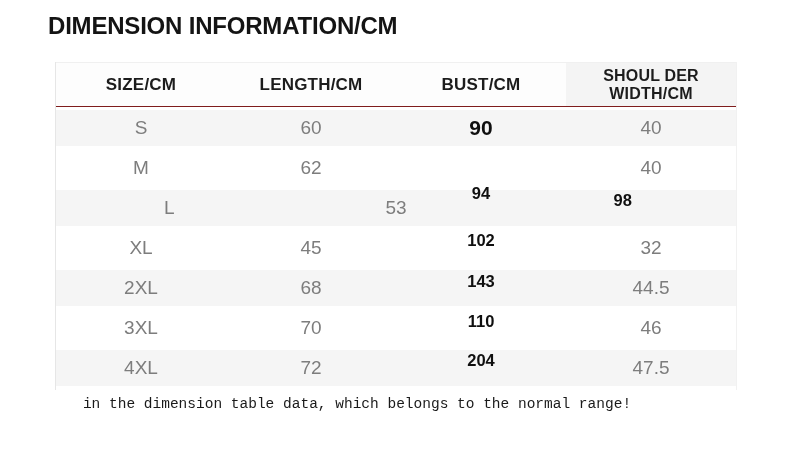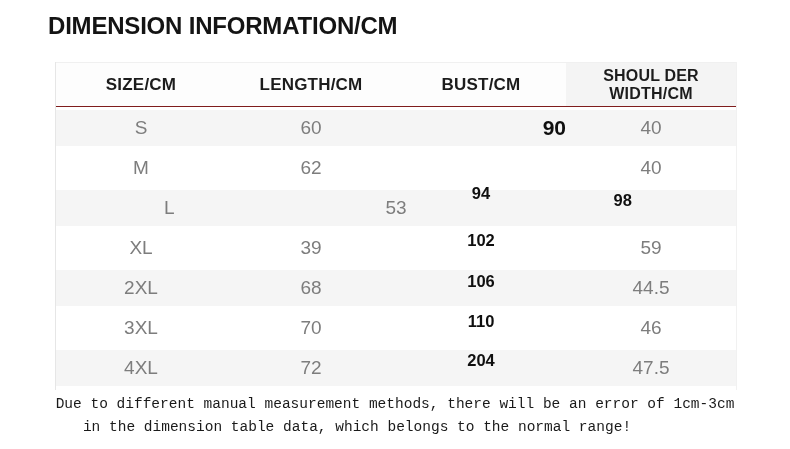--- a/index.html
+++ b/index.html
@@ -36,21 +36,21 @@
     background:#f4f4f4;
   }
   .tbody { padding-top:3px; }
   .tr { display:flex; height:36px; margin-bottom:4px; align-items:center; }
   .tr:nth-child(odd) { background:#f5f5f5; }
   .td {
     flex:1; text-align:center;
     font-size:19px; color:#7d7d7d;
   }
   .td.bust { color:#0f0f0f; font-size:16.5px; font-weight:600; }
-  .tr:nth-child(1) .td.bust { font-size:21px; font-weight:700;text-align:right; }
+  .tr:nth-child(1) .td.bust { font-size:21px; font-weight:700; }
   .tr:nth-child(2) .td.bust { transform:translateY(3px);margin-top:44px; }
   .tr:nth-child(3) .td.bust,
   .tr:nth-child(4) .td.bust,
   .tr:nth-child(7) .td.bust { transform:translateY(-8px); }
   .tr:nth-child(5) .td.bust,
   .tr:nth-child(6) .td.bust { transform:translateY(-7px); }
   .note {
     position:absolute; left:0; top:393px; width:790px;
     text-align:center;
     font-family:"Liberation Mono", monospace;
@@ -92,29 +92,29 @@
       </div>
 
       <div class="tr">
         <div class="td size">L</div>
         <div class="td">53</div>
         <div class="td bust">98</div>
       </div>
 
       <div class="tr">
         <div class="td size">XL</div>
-        <div class="td">39</div>
+        <div class="td">45</div>
         <div class="td bust">102</div>
-        <div class="td">59</div>
+        <div class="td">32</div>
       </div>
 
       <div class="tr">
         <div class="td size">2XL</div>
         <div class="td">68</div>
-        <div class="td bust">106</div>
+        <div class="td bust">143</div>
         <div class="td">44.5</div>
       </div>
 
       <div class="tr">
         <div class="td size">3XL</div>
         <div class="td">70</div>
         <div class="td bust">110</div>
         <div class="td">46</div>
       </div>
 
@@ -122,17 +122,16 @@
         <div class="td size">4XL</div>
         <div class="td">72</div>
         <div class="td bust">204</div>
         <div class="td">47.5</div>
       </div>
 
     </div>
   </div>
 
   <div class="note">
-    <div class="note-line1">Due to different manual measurement methods, there will be an error of 1cm-3cm</div>
     <div class="note-line2">in the dimension table data, which belongs to the normal range!</div>
   </div>
 
 </div>
 
 </body></html>

